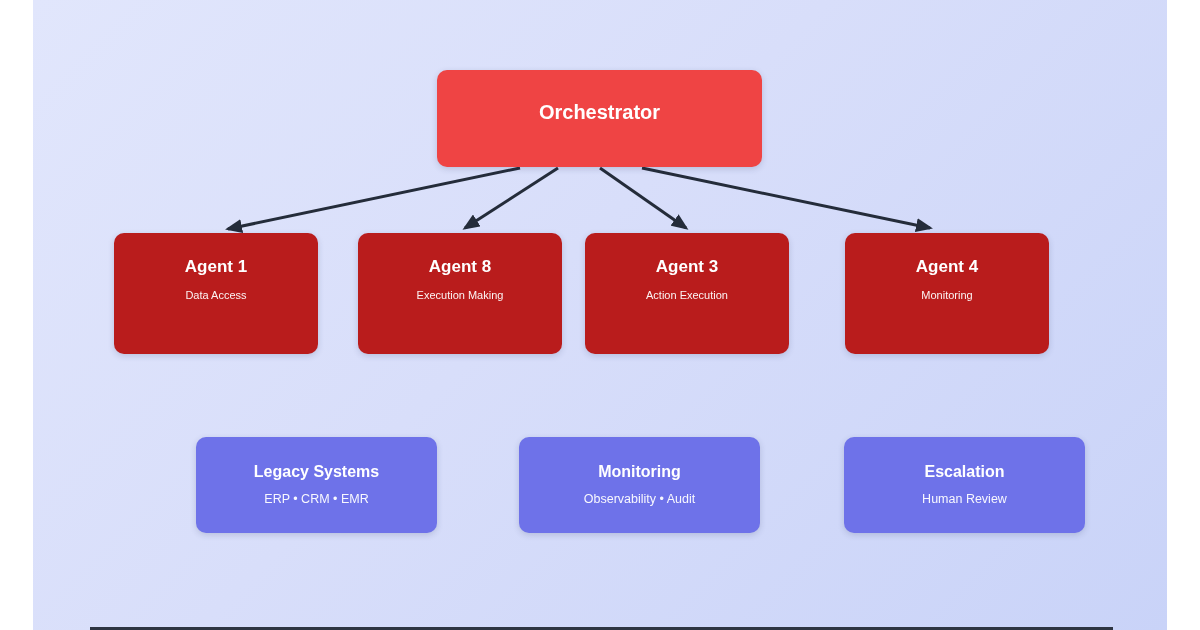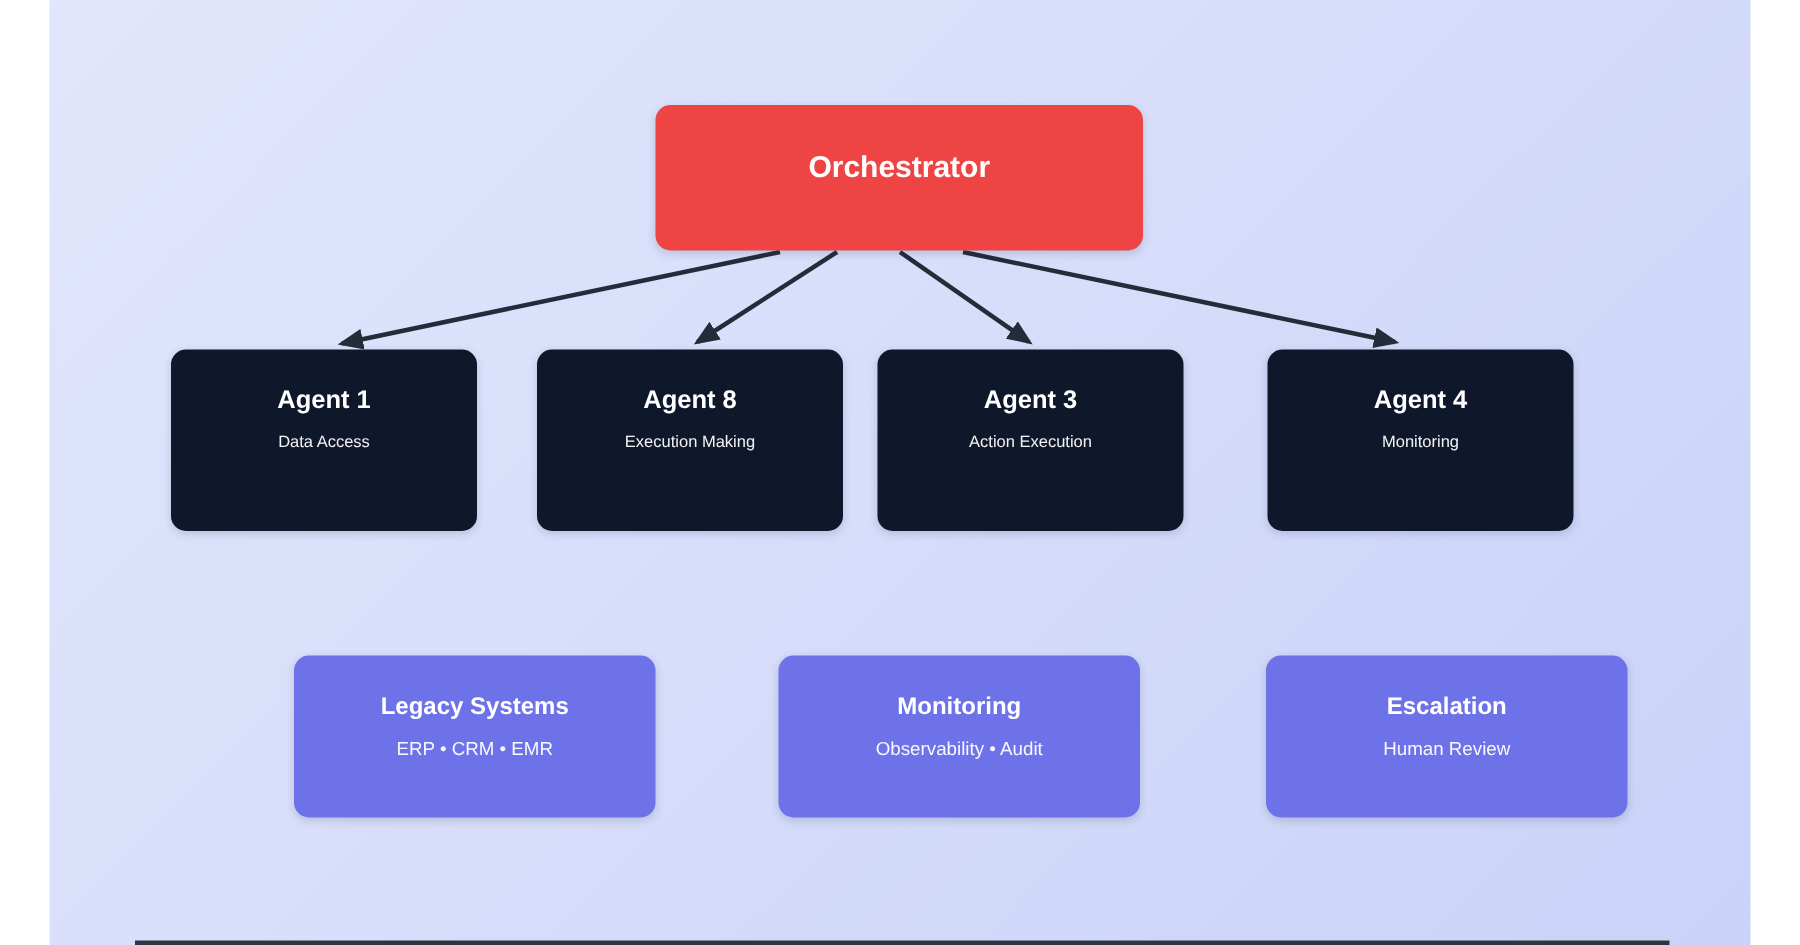--- a/index.html
+++ b/index.html
@@ -46,29 +46,29 @@
     width: 325px; height: 97px;
     background: #ef4444;
     justify-content: center;
   }
   .orchestrator .title { font-size: 20px; margin-bottom: 13px; }
   .orchestrator .subtitle { font-size: 13px; }
 
   .agent {
     top: 233px;
     width: 204px; height: 121px;
-    background: #0f172a;
+    background: #b91c1c;
     padding-top: 24px;
   }
   .agent .title { font-size: 17px; margin-bottom: 12px; }
   .agent .subtitle { font-size: 11px; }
 
   .system {
     top: 437px;
-    width: 241px; height: 108px;
+    width: 241px; height: 96px;
     background: #6e72e9;
     padding-top: 26px;
   }
   .system .title { font-size: 16px; margin-bottom: 11px; }
   .system .subtitle { font-size: 12.5px; }
 </style>
 </head>
 <body>
 
 <div class="canvas"></div>

